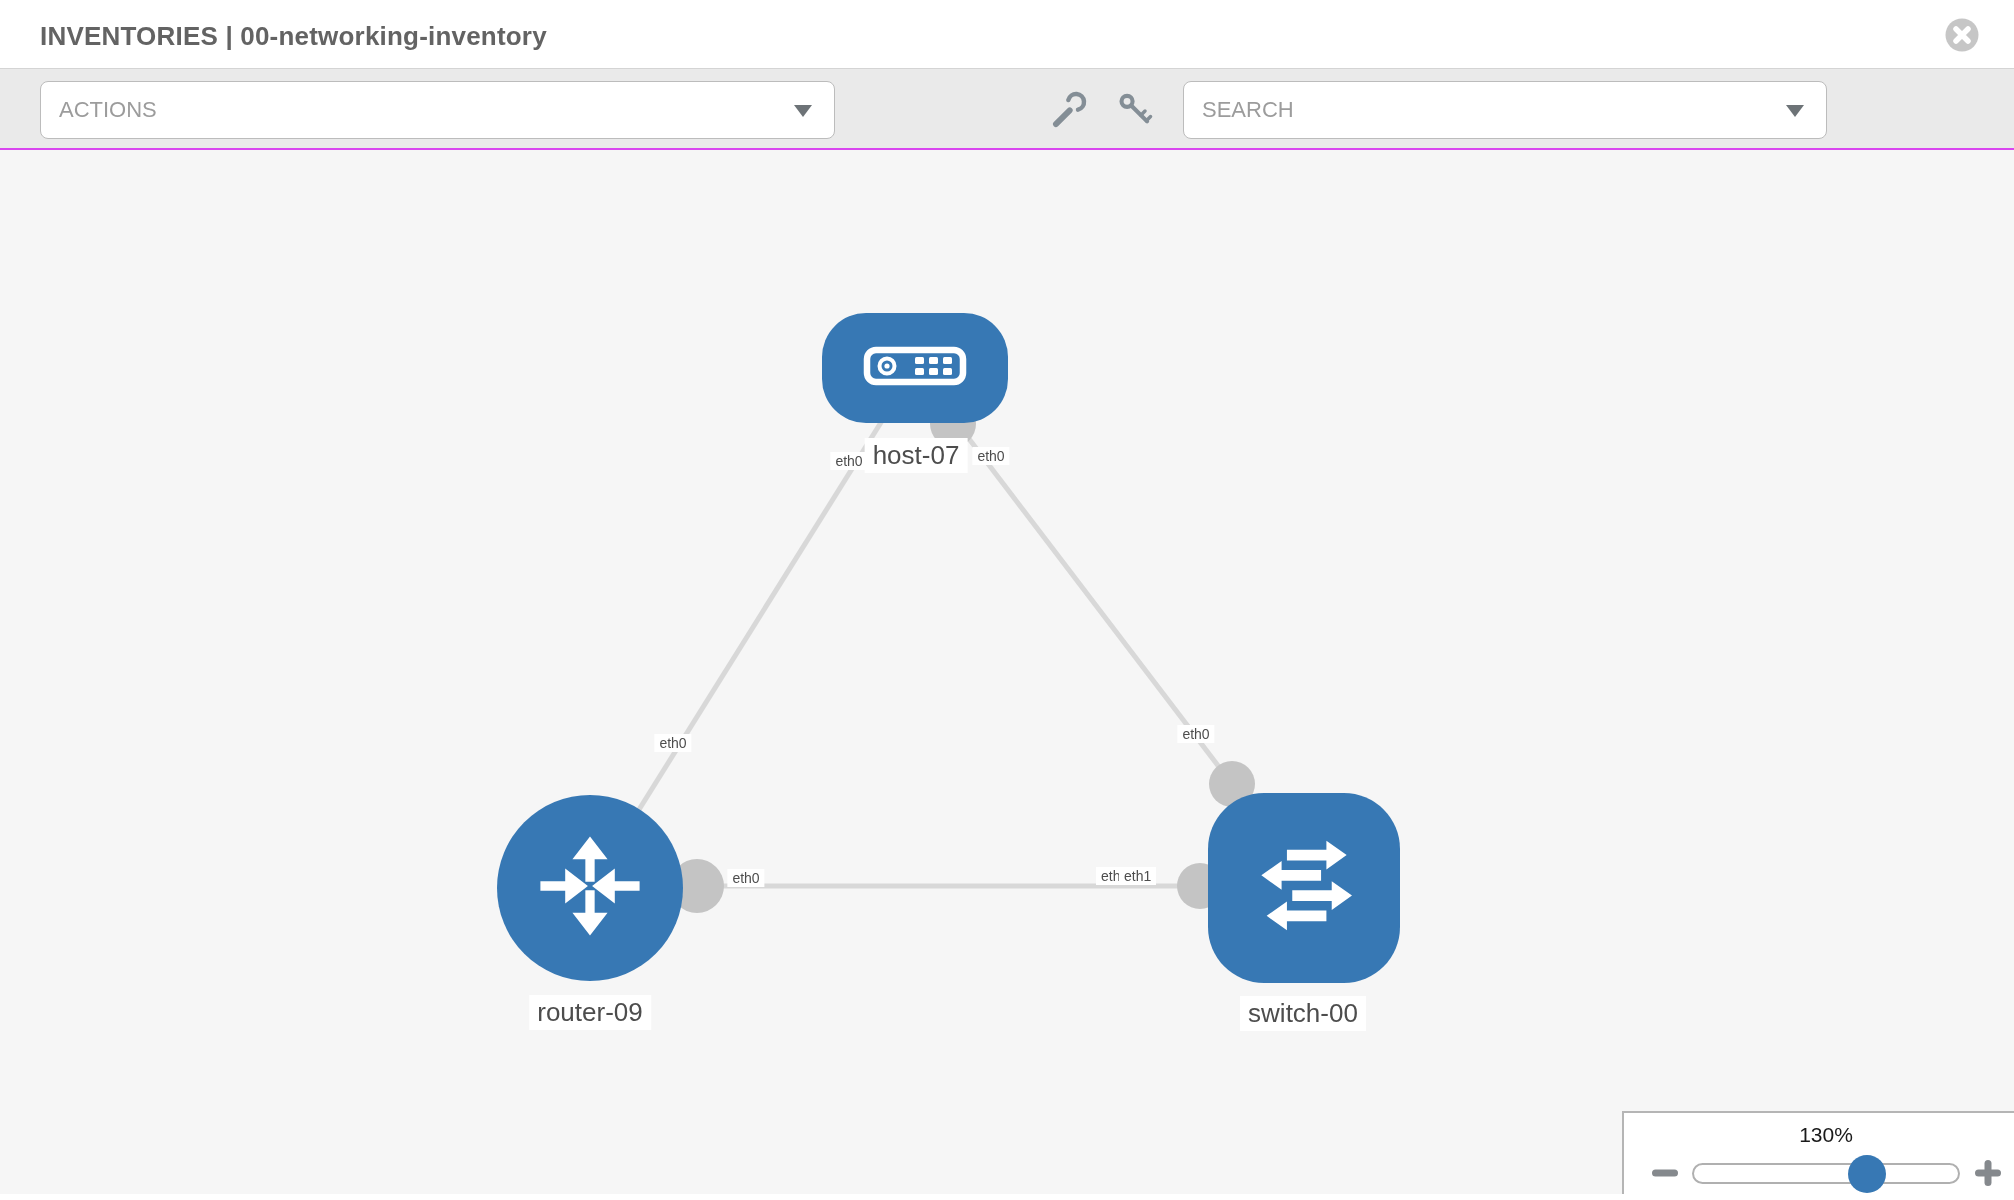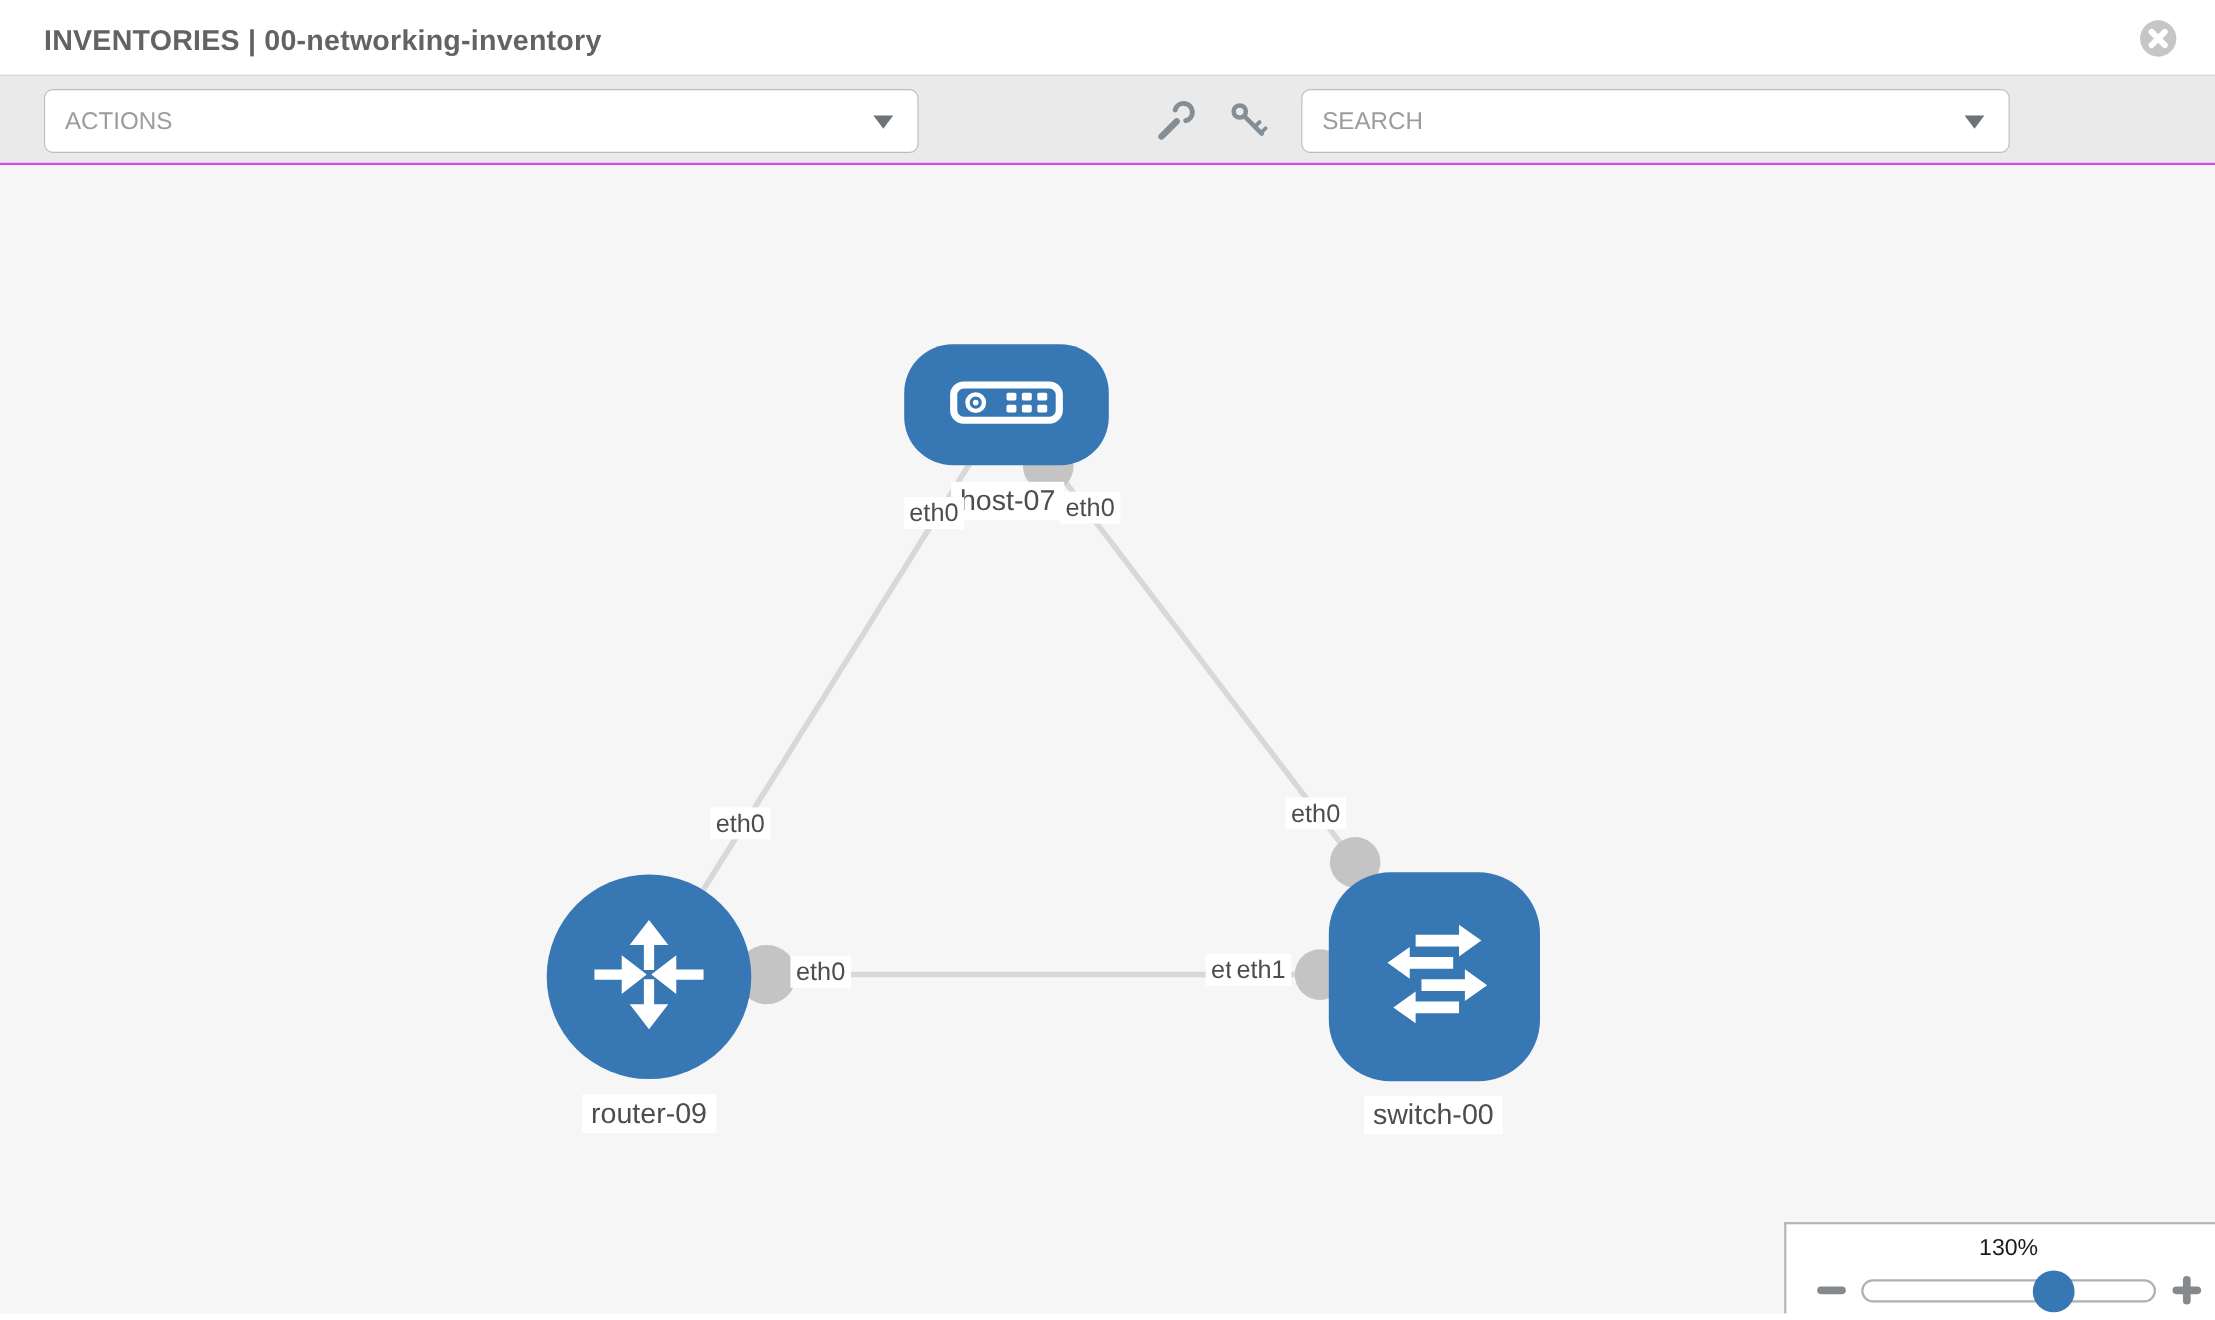--- a/index.html
+++ b/index.html
@@ -58,21 +58,21 @@
 
   .node { position: absolute; background: #3778b4; display: flex; align-items: center; justify-content: center; cursor: pointer; }
   .node-host   { left: 822px; top: 163px; width: 186px; height: 110px; border-radius: 44px; }
   .node-router { left: 497px; top: 645px; width: 186px; height: 186px; border-radius: 50%; }
   .node-switch { left: 1208px; top: 643px; width: 192px; height: 190px; border-radius: 56px; }
 
   .chip {
     position: absolute; background: #ffffff; color: #4d4d4d; white-space: nowrap;
   }
   .node-chip { font-size: 26px; padding: 2px 8px; transform: translateX(-50%); }
-  .if-chip   { font-size: 23px; padding: 1px 5px; }
+  .if-chip   { font-size: 14px; padding: 1px 5px; }
   .if-center { transform: translateX(-50%); }
 
   .chip-host-label   { left: 916px; top: 288px; }
   .chip-router-label { left: 590px; top: 845px; }
   .chip-switch-label { left: 1303px; top: 846px; }
 
   .chip-host-left    { left: 849px;  top: 302px; }
   .chip-host-right   { left: 991px;  top: 297px; }
   .chip-router-top   { left: 673px;  top: 584px; }
   .chip-router-right { left: 746px;  top: 719px; }

